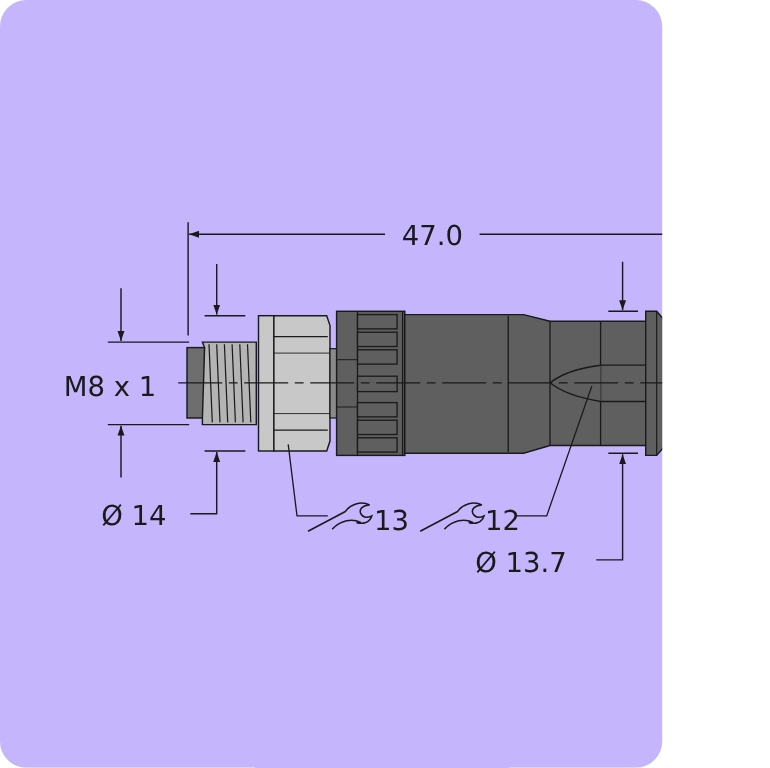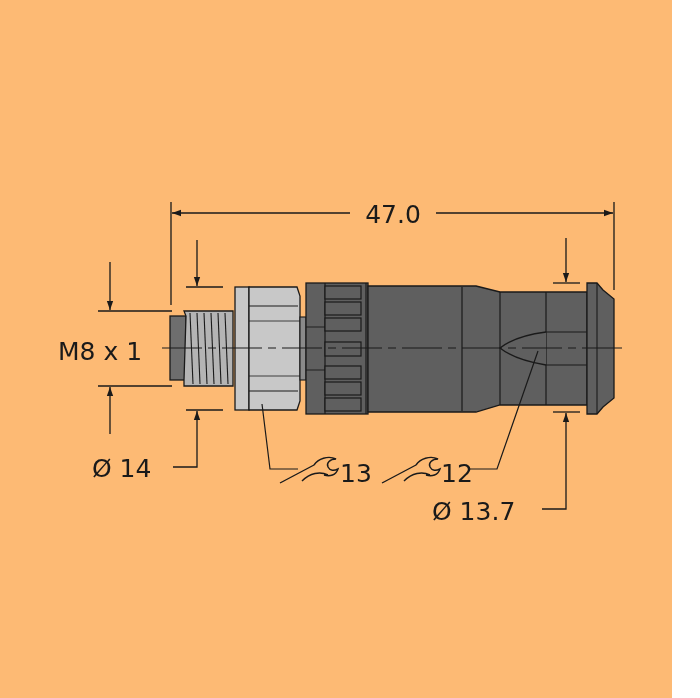--- a/index.html
+++ b/index.html
@@ -1,16 +1,16 @@
 <!DOCTYPE html>
 <html><head>
 <meta charset="utf-8">
 <style>
   html, body { margin: 0; padding: 0; background: #ffffff; }
-  #canvas { position: relative; width: 672px; height: 698px; background: #fdba74; overflow: hidden; }
+  #canvas { position: relative; width: 602px; height: 698px; background: #c4b5fd; overflow: hidden; border-radius: 24px; }
   svg { position: absolute; left: 0; top: 0; }
   .lbl { font-family: "DejaVu Sans", sans-serif; fill: #1a1a1a; }
 </style>
 </head>
 <body>
 
 <div id="canvas">
 <svg width="700" height="698" viewBox="0 0 700 698" xmlns="http://www.w3.org/2000/svg">
   <defs>
     <marker id="arr" viewBox="0 0 10 10" refX="10" refY="5" markerWidth="9" markerHeight="9" orient="auto-start-reverse" markerUnits="userSpaceOnUse">

